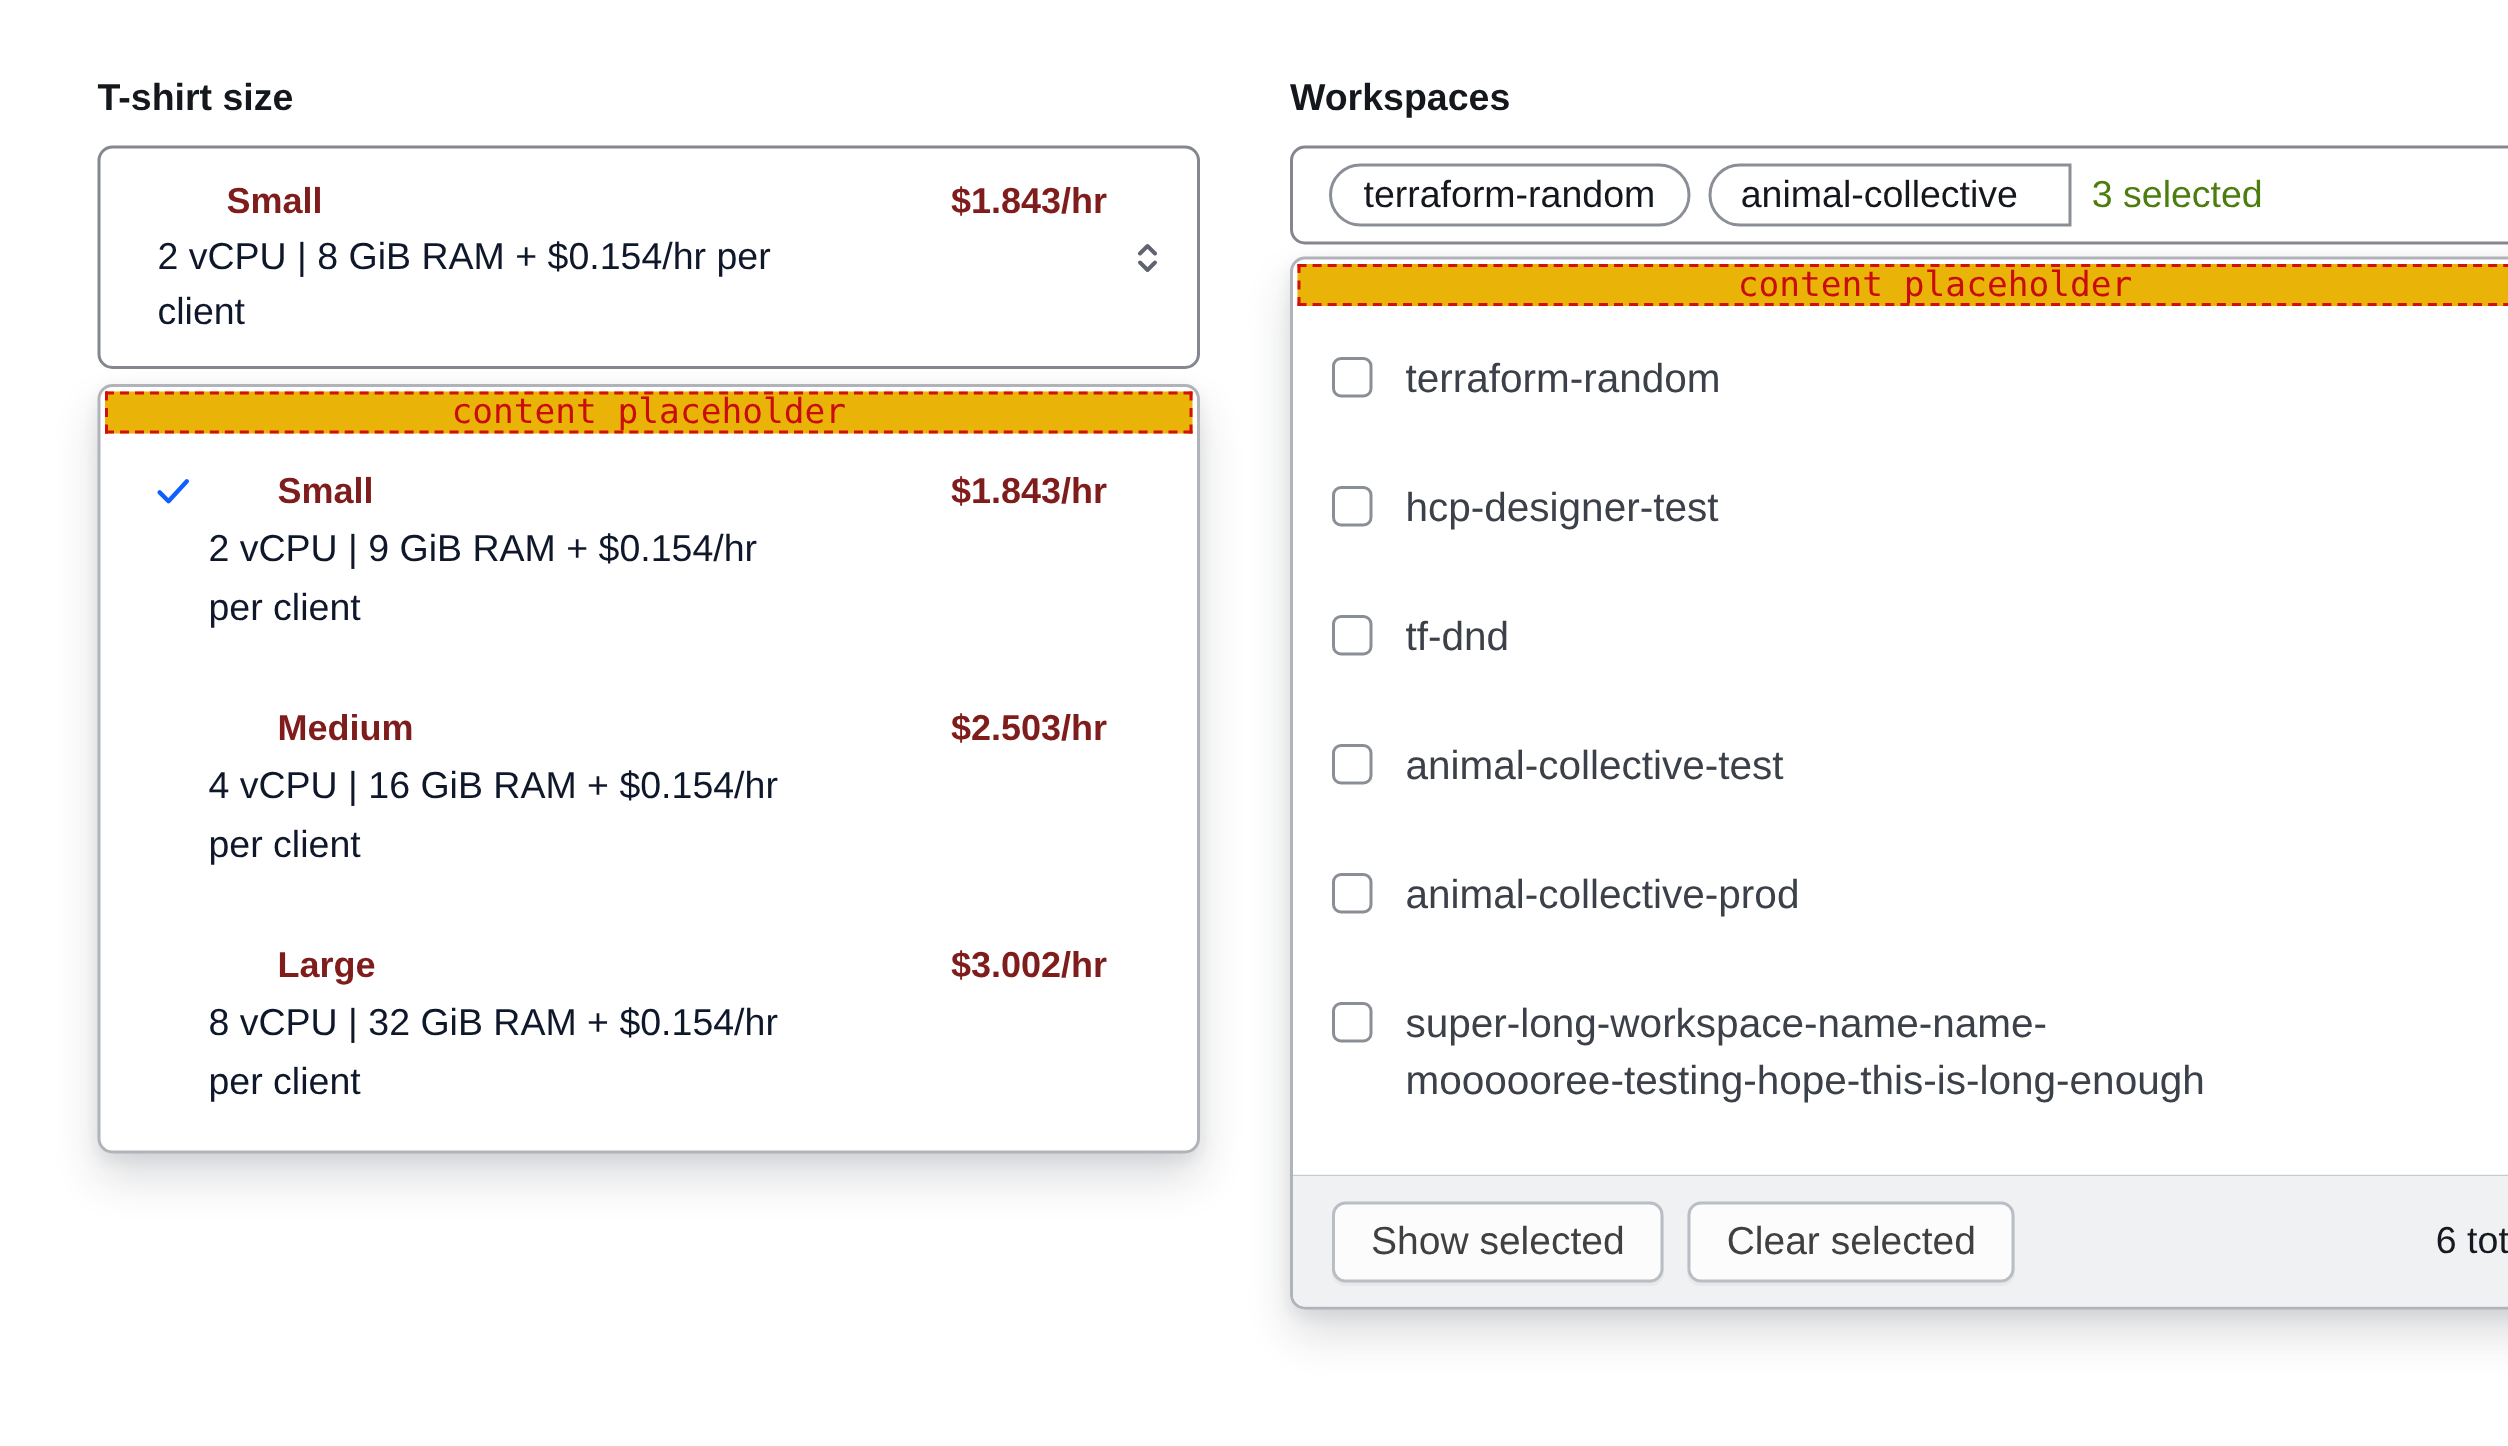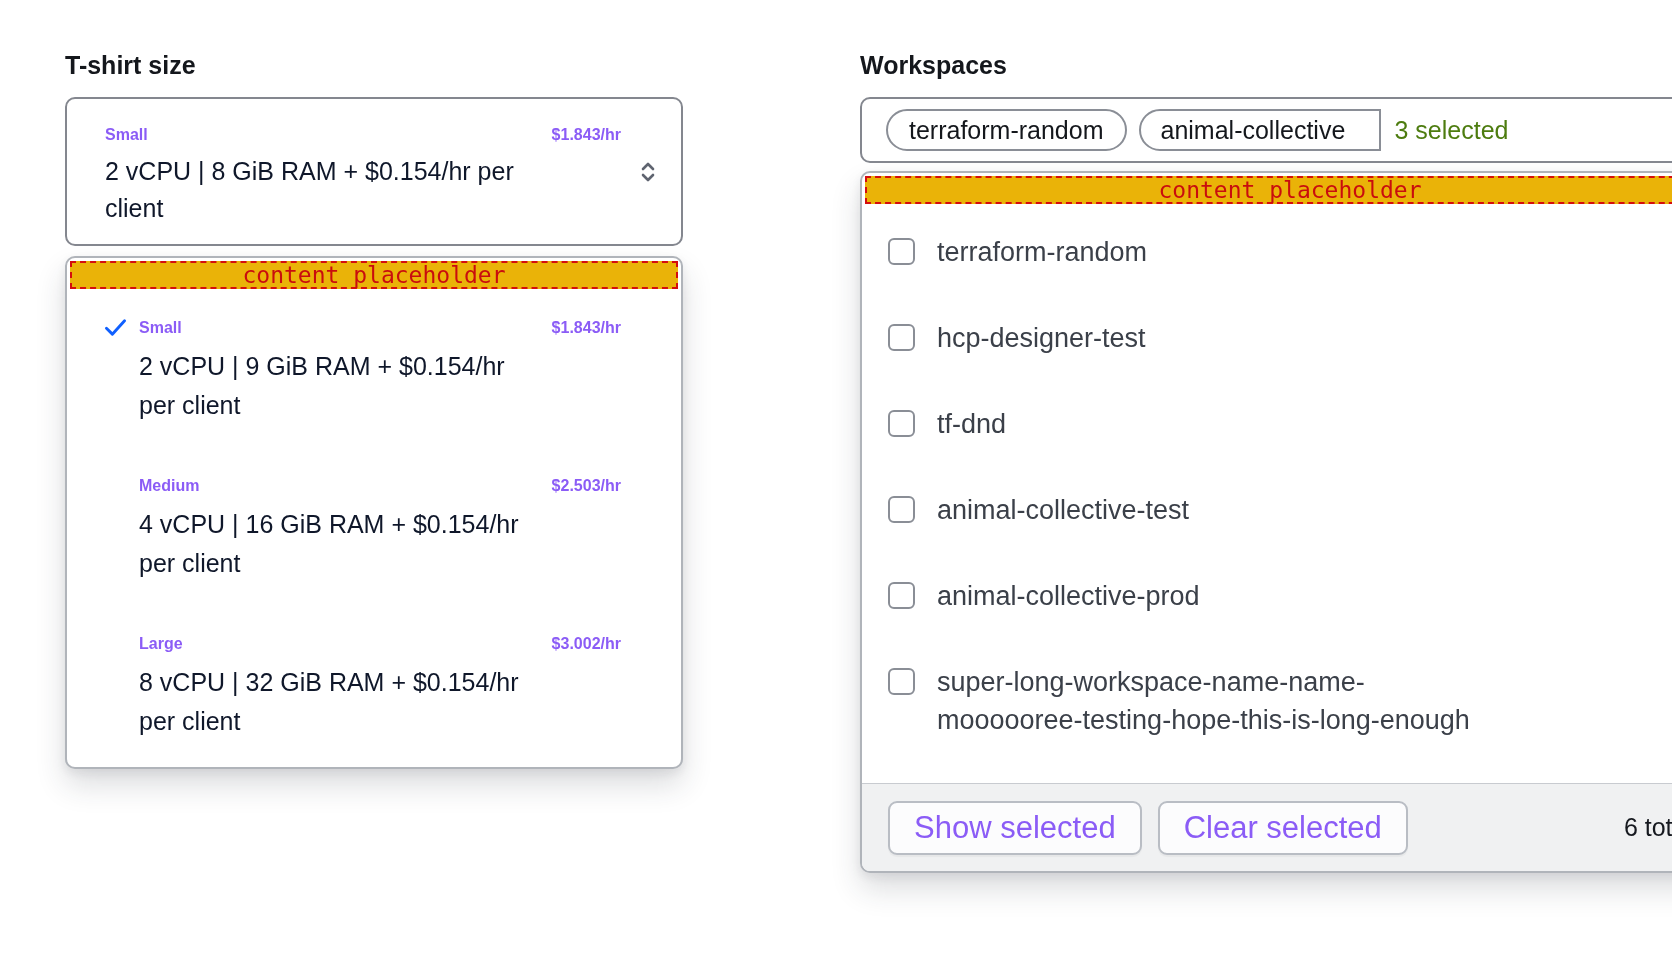--- a/index.html
+++ b/index.html
@@ -5,31 +5,31 @@
   html,body{margin:0;padding:0;background:#ffffff;}
   body{
     width:1672px;height:964px;position:relative;overflow:hidden;
     font-family:"Liberation Sans","DejaVu Sans",sans-serif;
     -webkit-font-smoothing:antialiased;
   }
   .col{position:absolute;top:50px;}
   .col h2{
     margin:0 0 17px 0;font-size:25px;font-weight:700;color:#14171c;line-height:30px;
   }
-  .tshirt-col{left:65px;width:618px;}
+  .tshirt-col{left:65px;width:735px;}
   .ws-col{left:860px;width:860px;}
 
   
   .trigger{
     position:relative;background:#ffffff;border:2px solid #84878f;border-radius:10px;
     box-sizing:border-box;
   }
   .tshirt-trigger{padding:17px 60px 17px 38px;}
   .trig-row{display:flex;justify-content:space-between;align-items:baseline;line-height:37px;}
-  .b{font-weight:700;font-size:16px;color:#8b5cf6;}
+  .b{font-weight:700;font-size:24px;color:#7f1d1d;margin-left:46px;}
   .desc{font-size:25px;color:#0f172a;line-height:37px;}
   .dline{display:block;}
   .chev{position:absolute;right:18px;top:50%;transform:translateY(-50%);width:30px;height:30px;}
   .chev svg{width:30px;height:30px;display:block;}
 
   .ws-trigger{height:66px;display:flex;align-items:center;padding:0 20px 0 24px;}
   .pill{
     display:inline-flex;align-items:center;height:42px;box-sizing:border-box;
     border:2px solid #8a8e96;border-radius:999px;padding:0 21px;
     font-size:25px;color:#14171c;background:#fff;white-space:nowrap;
@@ -76,21 +76,21 @@
   .wslabel{margin-left:22px;font-size:27px;color:#3b4049;line-height:38px;}
   .lline{display:block;}
 
   
   .footer{
     height:88px;background:#f0f1f2;border-top:1px solid #c8cbd0;
     border-radius:0 0 8px 8px;display:flex;align-items:center;
     padding:0 26px;box-sizing:border-box;
   }
   .btn{
-    font-family:inherit;font-size:31px;color:#8b5cf6;background:#fcfcfd;
+    font-family:inherit;font-size:26px;color:#404040;background:#fcfcfd;
     border:2px solid #b9bdc4;border-radius:9px;height:54px;padding:0 24px;
     box-shadow:0 2px 1px rgba(0,0,0,0.04);cursor:pointer;
   }
   .btn + .btn{margin-left:16px;}
   .total{margin-left:auto;font-size:25px;color:#16191f;}
 </style>
 </head>
 <body>
 
 <section class="col tshirt-col">

